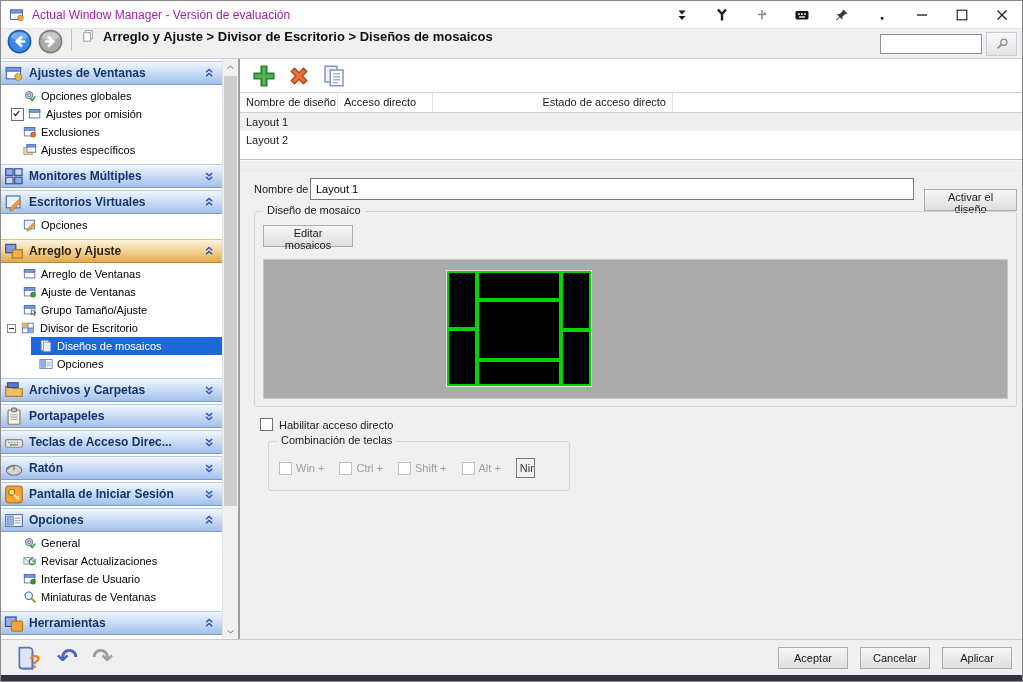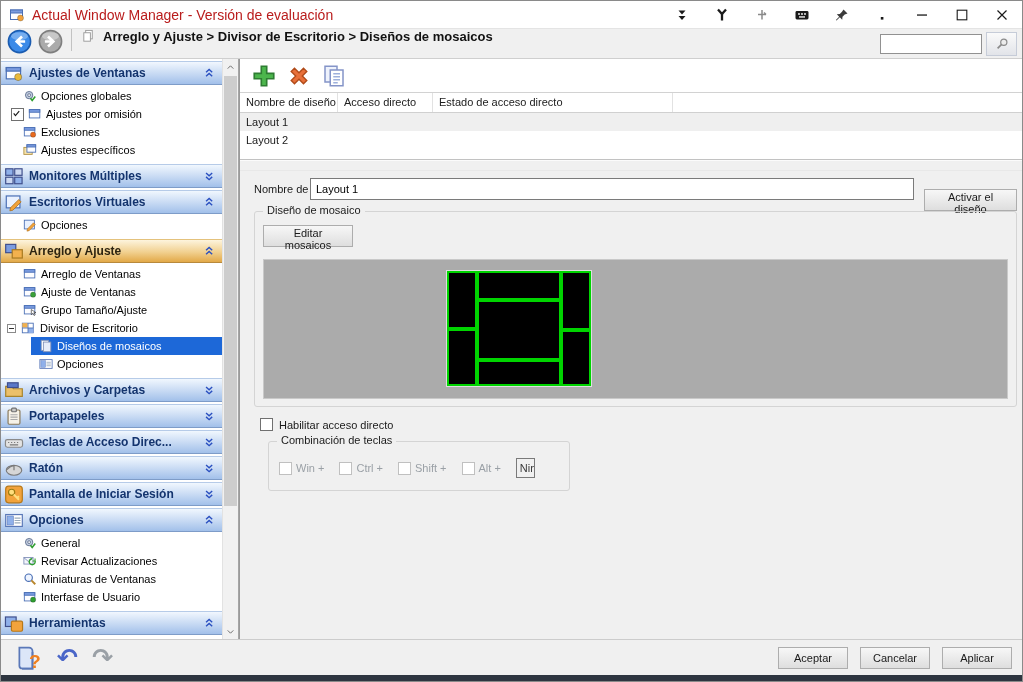--- a/index.html
+++ b/index.html
@@ -6,21 +6,21 @@
   *{box-sizing:border-box;}
   .window{position:relative;width:1023px;height:682px;background:#f0f0f0;overflow:hidden;
     font-family:"Liberation Sans","DejaVu Sans",sans-serif;font-size:11px;color:#1a1a1a;
     border:1px solid #8a8a8a;}
   svg{display:block;}
 
   
   .titlebar{position:absolute;left:0;top:0;right:0;height:28px;background:#ffffff;
     border-bottom:1px solid #e4e4e4;display:flex;align-items:center;}
   .app-icon{width:16px;height:16px;margin:0 7px 0 8px;flex:none;}
-  .title-text{font-size:14px;color:#b91c1c;}
+  .title-text{font-size:12px;color:#a21caf;}
   .tb-buttons{margin-left:auto;display:flex;height:100%;}
   .tb-btn{width:40px;height:100%;border:none;background:transparent;display:flex;
     align-items:center;justify-content:center;padding:0;}
   .tb-btn svg{width:16px;height:16px;}
 
   
   .navbar{position:absolute;left:0;top:28px;right:0;height:30px;background:#f0f0f0;
     border-bottom:1px solid #cfcfcf;display:flex;}
   .nav-circle{width:25px;height:25px;margin-left:6px;border:none;background:transparent;padding:0;}
   .nav-circle svg{width:25px;height:25px;}
@@ -521,35 +521,35 @@
                 <path d="M1,4.2 L6.2,8.6 L11.4,4.2" fill="none" stroke="#8090b8"></path>
                 <path d="M13.8,8 a3.4,3.4 0 1,1 -3.3,-2.6" fill="none" stroke="#2f9e2f" stroke-width="1.6"></path>
                 <path d="M13.8,5 v3 h-3" fill="none" stroke="#2f9e2f" stroke-width="1.2"></path>
               </svg>
             </span>
             <span>Revisar Actualizaciones</span>
           </div>
           <div class="item">
             <span class="iicon">
               <svg viewBox="0 0 16 16" width="100%" height="100%">
-                <circle cx="6.5" cy="6.5" r="4.2" fill="#eef4ff" stroke="#4a6fb5" stroke-width="1.3"></circle>
-                <path d="M9.6,9.6 L14,14" stroke="#b8862c" stroke-width="2.2"></path>
-              </svg>
-            </span>
-            <span>Miniaturas de Ventanas</span>
-          </div>
-          <div class="item">
-            <span class="iicon">
-              <svg viewBox="0 0 16 16" width="100%" height="100%">
                 <rect x="1.5" y="3" width="12" height="9.5" fill="#fdfdff" stroke="#4a6fb5"></rect>
                 <rect x="1.5" y="3" width="12" height="3" fill="#7b9ce0" stroke="#4a6fb5"></rect>
                 <circle cx="11.5" cy="11" r="3" fill="#2f9e2f" stroke="rgba(0,0,0,.35)" stroke-width="0.6"></circle>
               </svg>
             </span>
             <span>Interfase de Usuario</span>
+          </div>
+          <div class="item">
+            <span class="iicon">
+              <svg viewBox="0 0 16 16" width="100%" height="100%">
+                <circle cx="6.5" cy="6.5" r="4.2" fill="#eef4ff" stroke="#4a6fb5" stroke-width="1.3"></circle>
+                <path d="M9.6,9.6 L14,14" stroke="#b8862c" stroke-width="2.2"></path>
+              </svg>
+            </span>
+            <span>Miniaturas de Ventanas</span>
           </div>
         </div>
         <div class="section-header">
           <span class="hicon">
             <svg viewBox="0 0 16 16" width="100%" height="100%">
               <rect x="0.8" y="2.5" width="9" height="8" fill="#8fb0ea" stroke="#3f4f8c"></rect>
               <rect x="5.8" y="6" width="9.4" height="8.5" rx="1.2" fill="#f2a33c" stroke="#b87818"></rect>
             </svg>
           </span>
           <span class="hlabel">Herramientas</span>
@@ -590,21 +590,21 @@
               <rect x="2" y="1.5" width="8" height="10.5" fill="#eef2fc" stroke="#8494c8"></rect>
               <rect x="5.5" y="4" width="8.5" height="10.5" fill="#fff" stroke="#8494c8"></rect>
               <path d="M7.5,6.5 h4.5 M7.5,8.5 h4.5 M7.5,10.5 h4.5 M7.5,12.5 h3" stroke="#9db0dc"></path>
             </svg></span></button>
       </div>
 
     <div class="grid">
       <div class="grid-header">
           <div class="gh-cell" style="width: 98px;">Nombre de diseño</div>
           <div class="gh-cell" style="width: 95px;">Acceso directo</div>
-          <div class="gh-cell" style="width: 240px;">Estado de acceso directo</div>
+          <div class="gh-cell" style="width: 240px; text-align: right;">Estado de acceso directo</div>
           <div class="gh-cell gh-fill"></div>
         </div>
       <div class="grid-body">
           <div class="grid-row selected">
             <div class="gr-cell" style="width: 98px;">Layout 1</div>
             <div class="gr-cell" style="width: 95px;"></div>
             <div class="gr-cell" style="width: 240px;"></div>
           </div>
           <div class="grid-row">
             <div class="gr-cell" style="width: 98px;">Layout 2</div>

